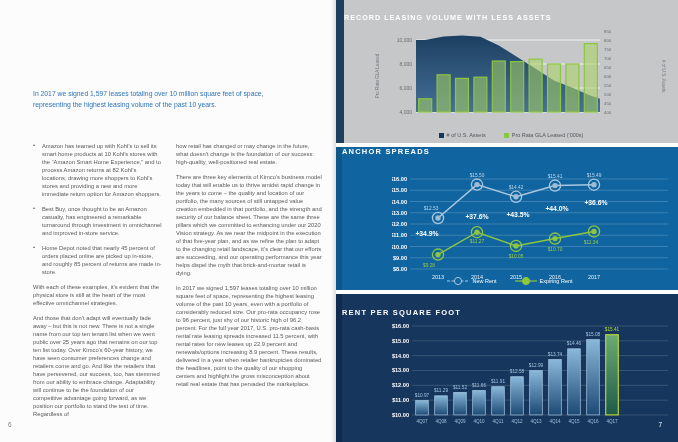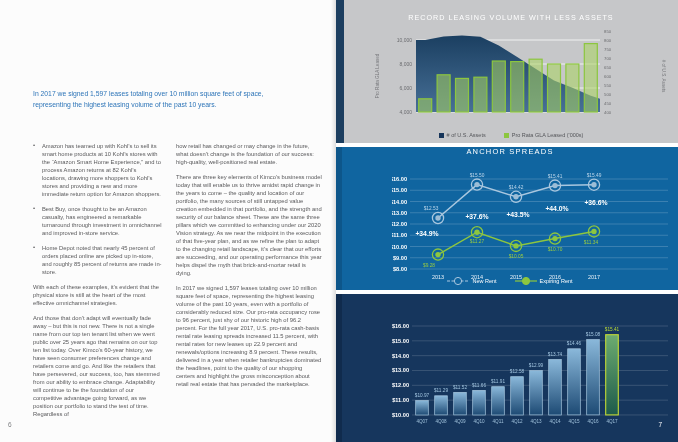--- a/index.html
+++ b/index.html
@@ -19,21 +19,21 @@
   .dot{position:absolute;left:0;top:-1px;font-size:6px;color:#59595b}
   .para{margin-bottom:7px}
   .pagenum-l{position:absolute;left:8px;bottom:14px;font-size:6.5px;color:#808285}
 
   
   .page-right{position:absolute;left:336px;top:0;width:342px;height:442px;background:#fff}
   .panel{position:absolute;left:0;width:342px;overflow:hidden}
   .panel-gray{top:0;height:143px;background:#c6c7c9;border-left:8px solid #1c3e5f}
   .panel-blue{top:147px;height:143px;background:#1065a0;border-left:6px solid #0d568a}
   .panel-navy{top:294px;height:148px;background:#16365d;border-left:6px solid #102b4d}
-  .panel h2{text-align:center;color:#fff;font-weight:normal}
+  .panel h2{text-align:left;color:#fff;font-weight:bold}
   .panel-gray h2{font-size:7.2px;letter-spacing:1px;margin-top:13px}
   .panel-blue h2{font-size:7.5px;letter-spacing:1.2px;}
   .panel-navy h2{font-size:7.5px;letter-spacing:1.2px;margin-top:14px}
   .chartbox{position:absolute}
   #chart1{left:26px;top:22px}
   #chart2{left:50px;top:22px}
   #chart3{left:46px;top:22px}
   .legend{position:absolute;left:0;right:0;display:flex;justify-content:center;align-items:center;gap:18px}
   .legend-gray{bottom:5px;font-size:5.5px;color:#55565a}
   .legend-blue{bottom:4px;font-size:5.5px;color:#fff}
@@ -203,20 +203,21 @@
             <svg width="22" height="10" viewBox="0 0 22 10">
               <line x1="0" y1="5" x2="22" y2="5" stroke="#8dc63f" stroke-width="1.2" stroke-dasharray="none"></line>
               <circle cx="11" cy="5" r="3.6" fill="#8dc63f" stroke="#8dc63f" stroke-width="1"></circle>
             </svg>
             <span>Expiring Rent</span>
           </span>
         </div>
     </section>
 
     <section class="panel panel-navy">
+      <h2>RENT PER SQUARE FOOT</h2>
       <div class="chartbox" id="chart3">
           <svg width="290" height="118" viewBox="0 0 290 118">
             <defs>
               <linearGradient id="gBar" x1="0" y1="0" x2="0" y2="1">
                 <stop offset="0%" stop-color="#8ab8da"></stop>
                 <stop offset="100%" stop-color="#1d4a74"></stop>
               </linearGradient>
               <linearGradient id="gBarHi" x1="0" y1="0" x2="0" y2="1">
                 <stop offset="0%" stop-color="#6dac70"></stop>
                 <stop offset="100%" stop-color="#1d5a4b"></stop>

